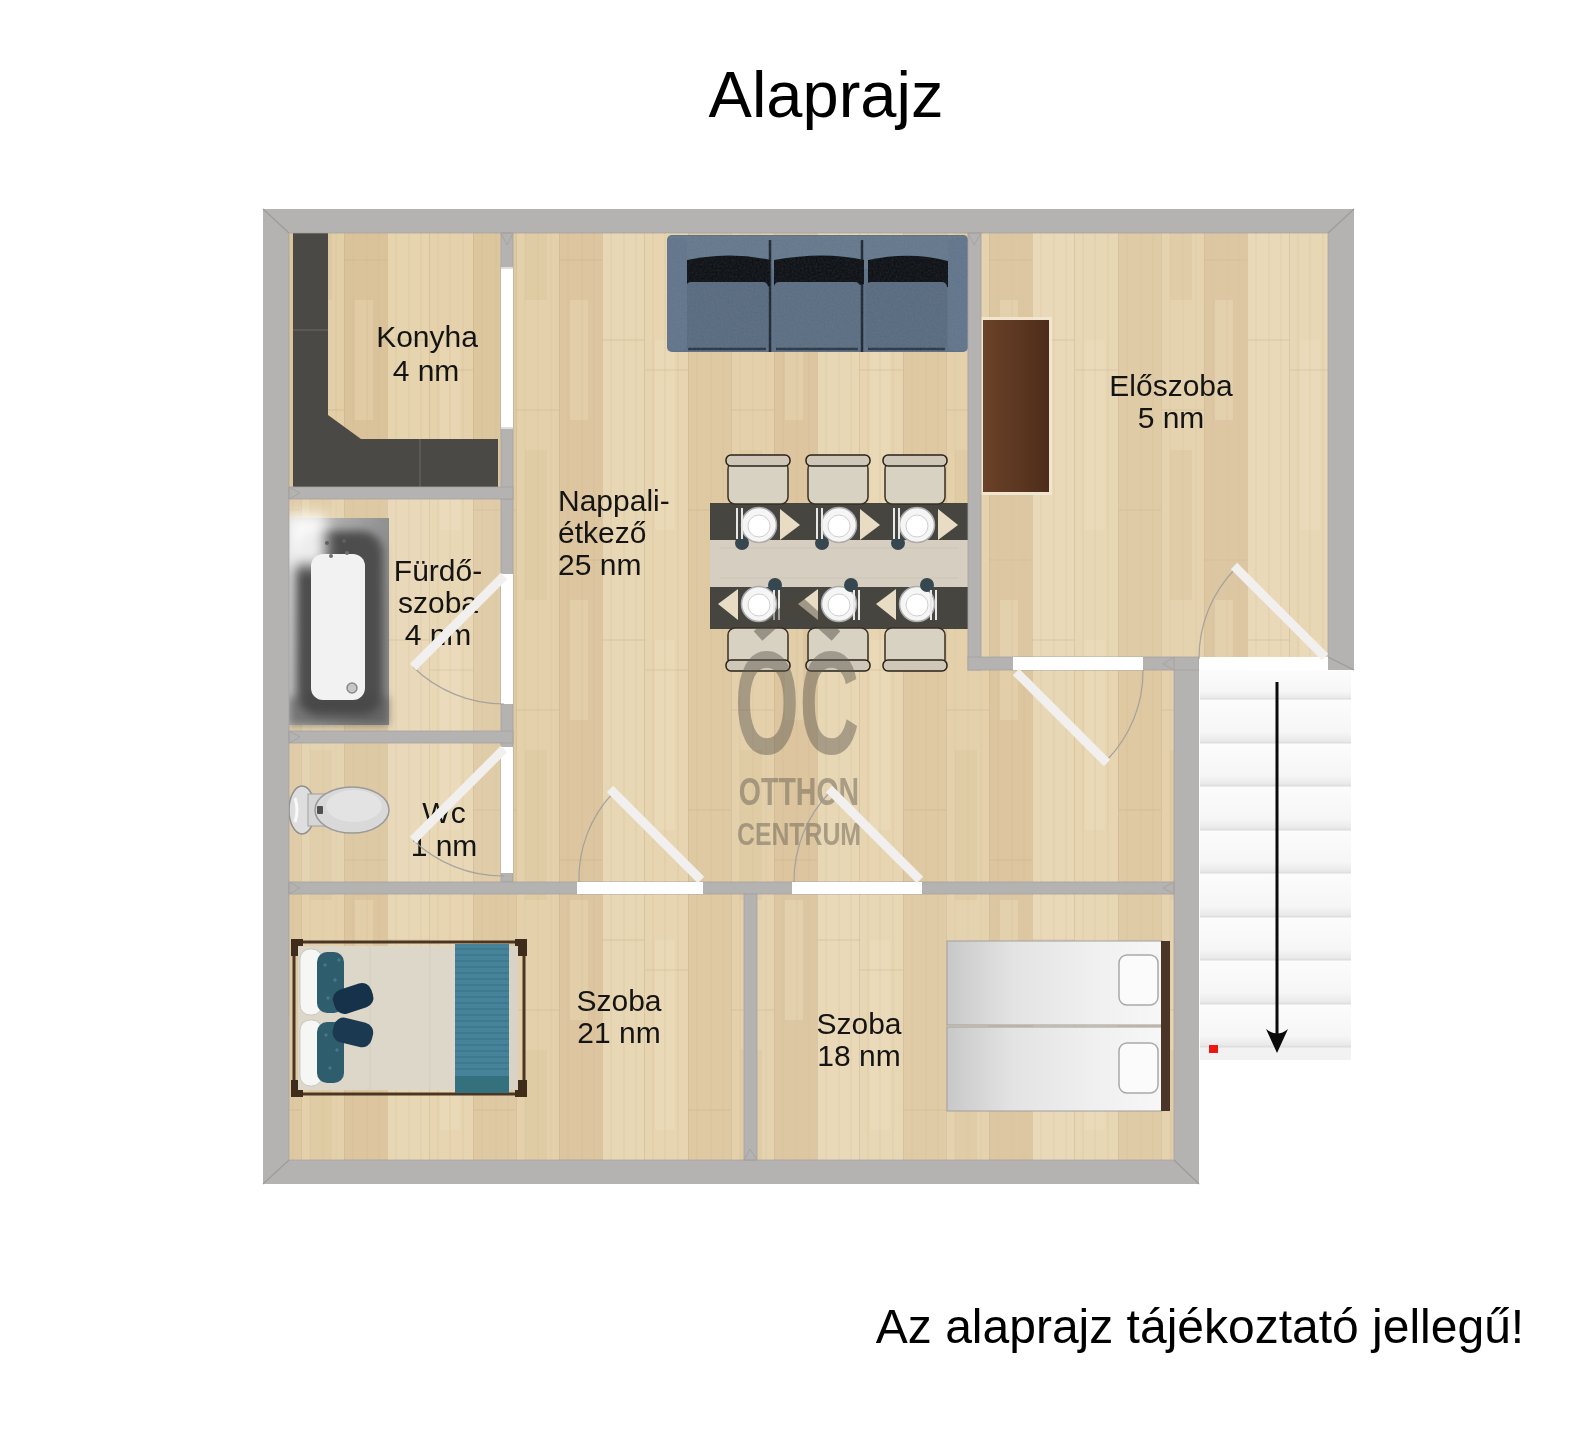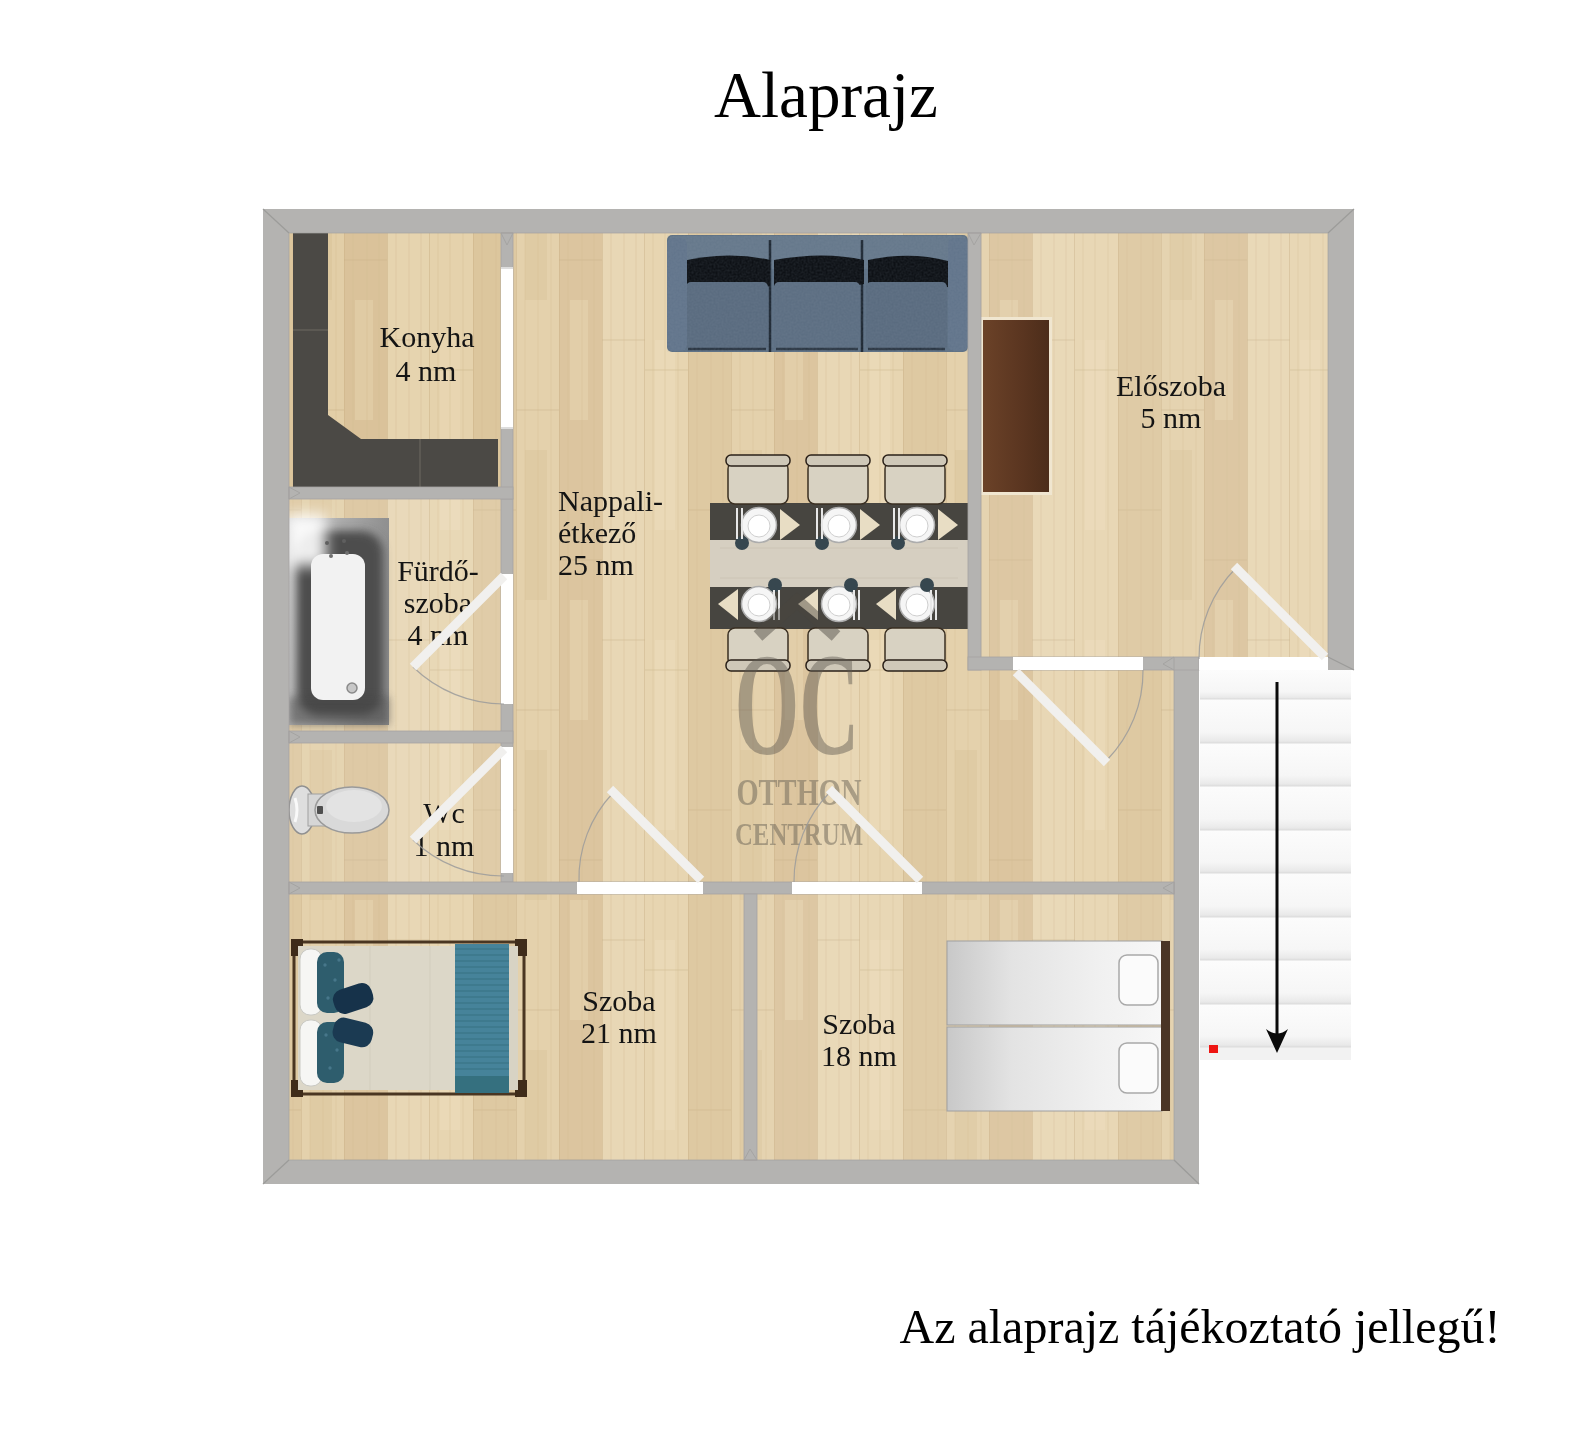--- a/index.html
+++ b/index.html
@@ -1,17 +1,17 @@
 <!DOCTYPE html>
 <html><head>
 <meta charset="utf-8">
 <style>
 html,body{margin:0;padding:0;background:#ffffff;}
 .page{position:relative;width:1596px;height:1449px;background:#ffffff;overflow:hidden;
-  font-family:Liberation Serif, serif;}
+  font-family:Liberation Sans, sans-serif;}
 svg{position:absolute;left:0;top:0;}
 </style>
 </head>
 <body>
 <div class="page">
 <svg width="1596" height="1449" viewBox="0 0 1596 1449">
 <defs>
 <pattern id="wood" width="215" height="300" patternUnits="userSpaceOnUse">
   <rect width="215" height="300" fill="#e2cea8"></rect>
   <rect x="0" width="43" height="300" fill="#e7d5b1"></rect>

